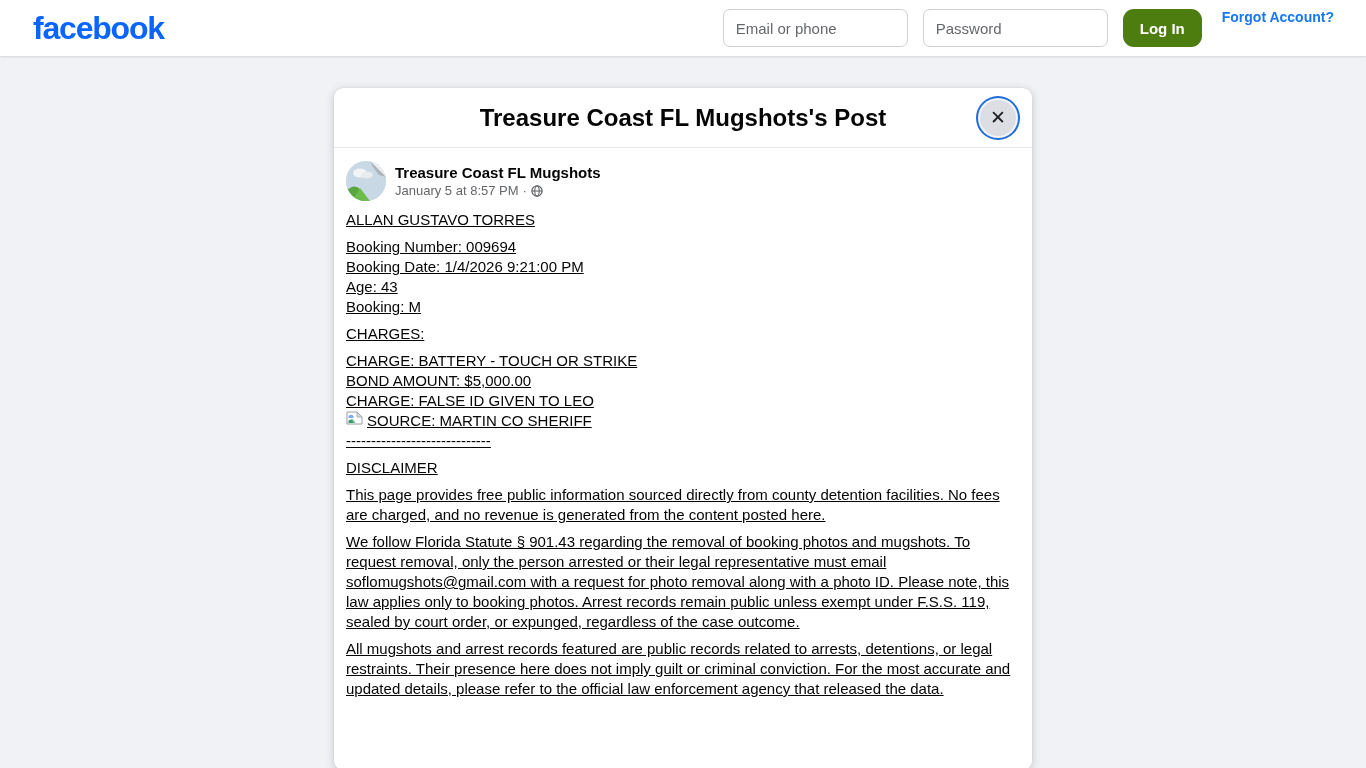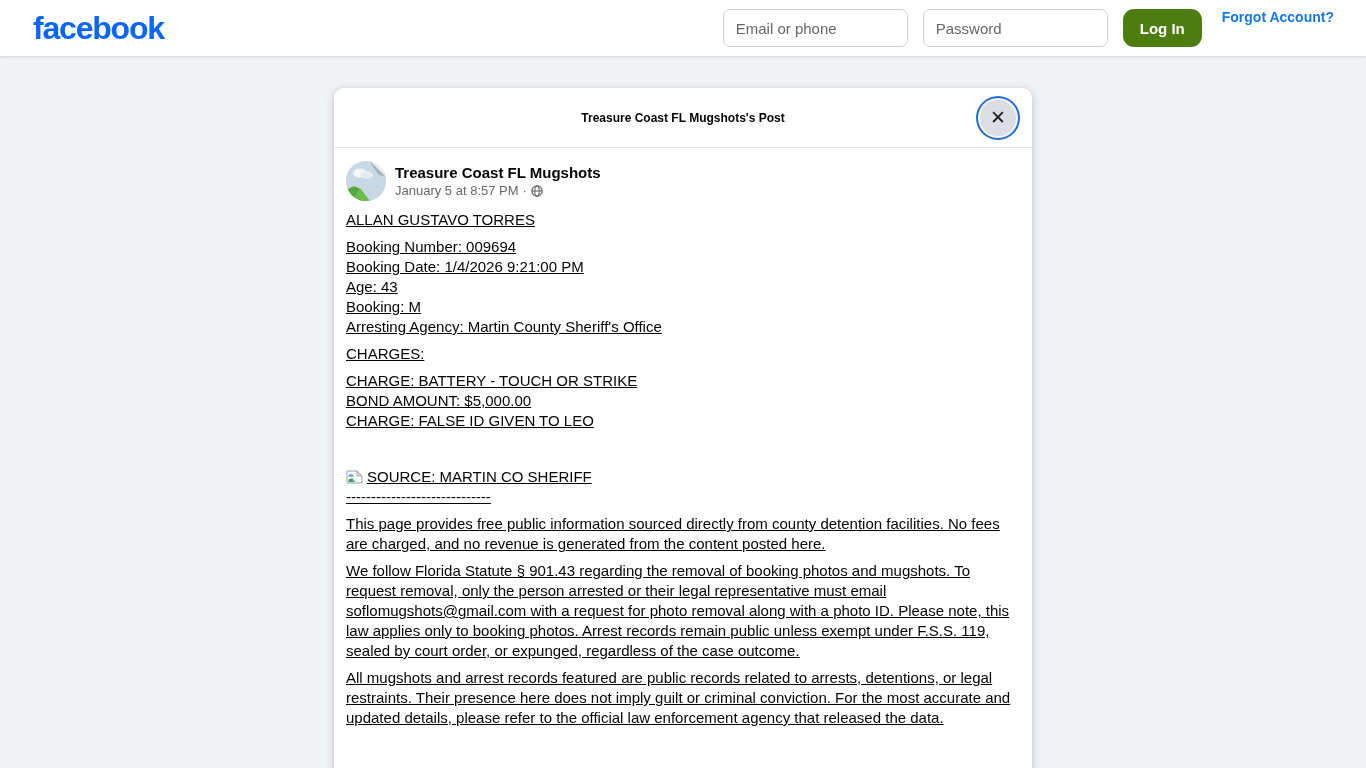--- a/index.html
+++ b/index.html
@@ -55,21 +55,21 @@
     border-radius: 9px;
     box-shadow: 0 2px 10px rgba(0,0,0,0.18), 0 0 1px rgba(0,0,0,0.2);
     padding-bottom: 48px;
   }
   .modal-header {
     position: relative; height: 60px;
     display: flex; align-items: center; justify-content: center;
     border-bottom: 1px solid #e4e6e9;
   }
   .modal-title {
-    font-size: 12px; font-weight: bold; color: #050505;
+    font-size: 24px; font-weight: bold; color: #050505;
   }
   .close-btn {
     position: absolute; right: 16px; top: 50%; transform: translateY(-50%);
     width: 36px; height: 36px; border-radius: 50%;
     background: #dcdee3; border: none; cursor: pointer;
     display: flex; align-items: center; justify-content: center;
     box-shadow: 0 0 0 2px #f3f5f7, 0 0 0 4px #1e6ddb;
   }
   .close-x {
     font-size: 19px; line-height: 1; color: #1c1e21; font-weight: bold;
@@ -92,21 +92,21 @@
   }
   .post-time {
     font-size: 13px; color: #65676b; line-height: 17px;
     display: flex; align-items: center; gap: 4px;
   }
   .globe-icon svg { display: block; }
 
   .post-body { font-size: 15px; line-height: 20px; color: #050505; text-decoration: underline; }
   .pblock { margin: 7px 0; }
   .pblock:first-child { margin-top: 0; }
-  .source-line { display: flex; align-items: center; gap: 4px; margin-top: 36px; }
+  .source-line { display: flex; align-items: flex-start; gap: 4px; }
   .broken-img-icon { display: inline-block; margin-bottom: 1px; }
   .broken-img-icon svg { display: block; }
 </style>
 </head>
 <body>
 
 <header class="topbar">
   <div class="logo">facebook</div>
   <div class="auth">
     <input type="text" placeholder="Email or phone" style="">
@@ -154,21 +154,20 @@
     </div>
 
     <div class="post-body">
       <div class="pblock">ALLAN GUSTAVO TORRES</div>
 
       <div class="pblock">
         <div>Booking Number: 009694</div>
         <div>Booking Date: 1/4/2026 9:21:00 PM</div>
         <div>Age: 43</div>
         <div>Booking: M</div>
-        <div>Arresting Agency: Martin County Sheriff's Office</div>
       </div>
 
       <div class="pblock">CHARGES:</div>
 
       <div class="pblock">
         <div>CHARGE: BATTERY - TOUCH OR STRIKE</div>
         <div>BOND AMOUNT: $5,000.00</div>
         <div>CHARGE: FALSE ID GIVEN TO LEO</div>
         <div class="source-line">
           <span class="broken-img-icon">
@@ -178,19 +177,20 @@
               <path d="M2.5 5 Q5 2.5 7.5 5 L7.5 7 L2.5 7 Z" fill="#7baaf7"></path>
               <path d="M2.5 12 L6 7.5 L9.5 12 Z" fill="#57bb8a"></path>
               <path d="M2.5 9.5 Q4.5 8 6.5 10 L6.5 12 L2.5 12 Z" fill="#3d9970"></path>
             </svg>
           </span>
           <span>SOURCE: MARTIN CO SHERIFF</span>
         </div>
         <div>-----------------------------</div>
       </div>
 
+      <div class="pblock">DISCLAIMER</div>
 
       <div class="pblock">This page provides free public information sourced directly from county detention facilities. No fees are charged, and no revenue is generated from the content posted here.</div>
       <div class="pblock">We follow Florida Statute § 901.43 regarding the removal of booking photos and mugshots. To request removal, only the person arrested or their legal representative must email soflomugshots@gmail.com with a request for photo removal along with a photo ID. Please note, this law applies only to booking photos. Arrest records remain public unless exempt under F.S.S. 119, sealed by court order, or expunged, regardless of the case outcome.</div>
       <div class="pblock">All mugshots and arrest records featured are public records related to arrests, detentions, or legal restraints. Their presence here does not imply guilt or criminal conviction. For the most accurate and updated details, please refer to the official law enforcement agency that released the data.</div>
     </div>
   </div>
 </div>
 
 </body></html>

